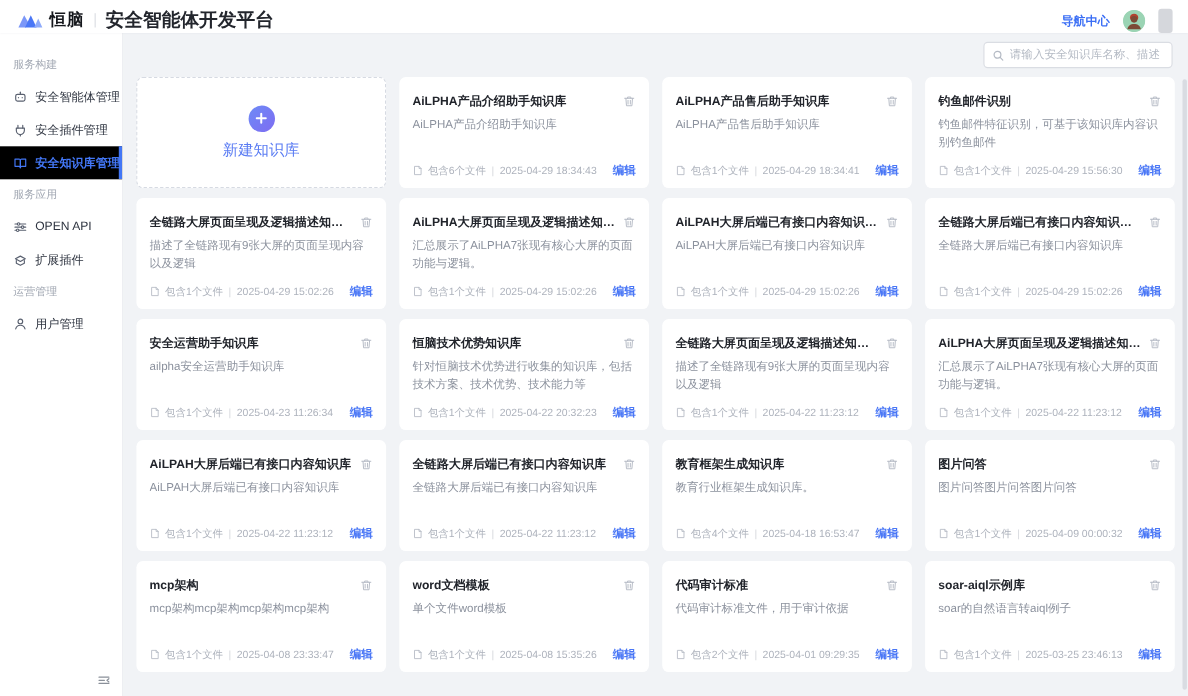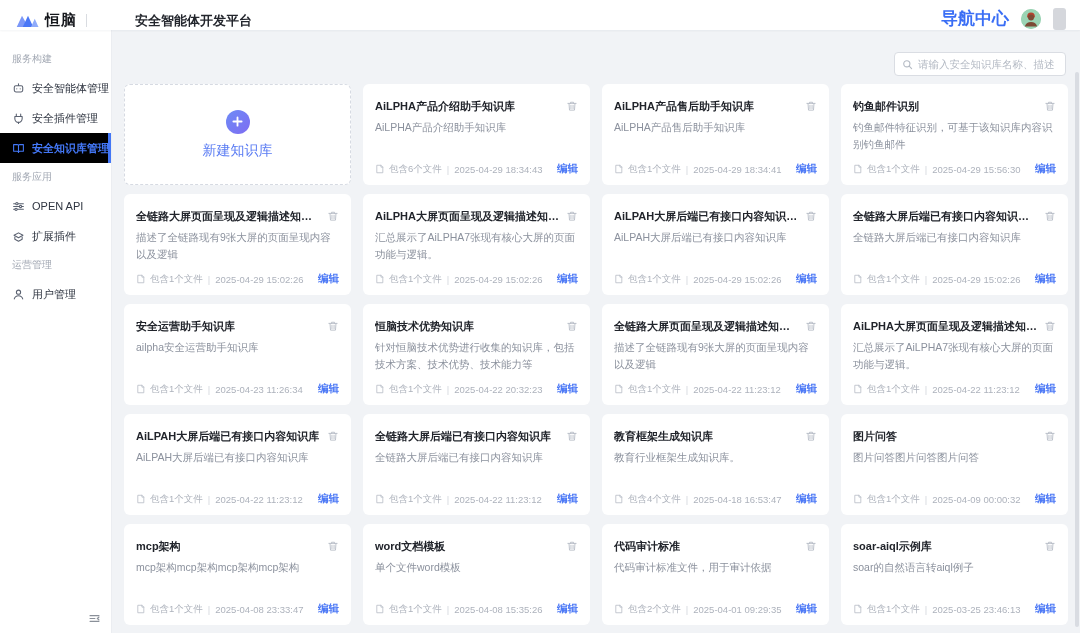--- a/index.html
+++ b/index.html
@@ -5,43 +5,43 @@
   * { margin:0; padding:0; box-sizing:border-box; }
   html,body { width:1080px; height:633px; overflow:hidden; }
   body { font-family:"Liberation Sans","DejaVu Sans",sans-serif; background:#f1f3f6; color:#23262d; }
 
   
   .topbar { height:30px; background:#fff; display:flex; align-items:flex-end; justify-content:space-between;
             padding:0 14px 0 16px; position:relative; z-index:5; box-shadow:0 1px 2px rgba(20,30,60,.05); }
   .brand { display:flex; align-items:center; }
   .brand-name { font-size:15px; font-weight:800; color:#15171c; letter-spacing:1px; margin-left:5px; }
   .brand-divider { width:1px; height:13px; background:#d9dce1; margin:0 9px; }
-  .platform-title { font-size:13px; font-weight:700; color:#23262d;margin-left:39px; }
+  .platform-title { font-size:17px; font-weight:700; color:#23262d; }
   .topbar-right { display:flex; align-items:center; gap:12px; }
-  .nav-center { font-size:17px; font-weight:700; color:#3a6ef5; cursor:pointer; text-decoration:none; }
+  .nav-center { font-size:11px; font-weight:700; color:#3a6ef5; cursor:pointer; text-decoration:none; }
   .avatar { width:20px; height:20px; border-radius:50%; overflow:hidden; background:#9bd4b4; }
   .ph-rect { width:13px; height:22px; border-radius:3px; background:#d5d7dc; }
 
   .body-row { display:flex; height:603px; position:relative; }
 
   
   .sidebar { width:112px; background:#fff; border-right:1px solid #ebedf1; padding-top:22px; position:relative; flex:0 0 112px; }
   .side-section { margin-bottom:7px; }
   .side-section-label { padding:0 12px; font-size:10px; color:#a2a8b3; margin-bottom:7px; }
   .side-item { height:30px; display:flex; align-items:center; gap:7px; padding:0 10px 0 12px;
                font-size:11px; color:#2e3440; cursor:pointer; white-space:nowrap; }
   .side-item .sicon { display:flex; align-items:center; }
   .side-item .sicon svg { stroke:#5a6170; }
   .side-item.active { background:#000000; color:#4377f6; box-shadow:inset -3px 0 0 #4377f6; font-weight:600; }
   .side-item.active .sicon svg { stroke:#4377f6; }
   .collapse-btn { position:absolute; bottom:8px; right:10px; cursor:pointer; display:flex; }
 
   
   .content { flex:1; overflow:hidden; }
-  .search-row { display:flex; justify-content:flex-end; padding:22px 14px 8px; }
+  .search-row { display:flex; justify-content:flex-end; padding:8px 14px 8px; }
   .search-box { width:172px; height:24px; background:#fff; border:1px solid #dadde3; border-radius:4px;
                 display:flex; align-items:center; padding:0 7px; gap:5px; }
   .search-box input { border:none; outline:none; flex:1; font-size:10.5px; color:#3a3f48; background:transparent;
                       font-family:"Liberation Sans","DejaVu Sans",sans-serif; min-width:0; }
   .search-box input::placeholder { color:#b4bac4; }
 
   .card-grid { display:grid; grid-template-columns:repeat(4,1fr); grid-auto-rows:101px; gap:9px 12px; padding:0 12px 12px; }
 
   .new-card { background:#fff; border:1px dashed #d6dae2; border-radius:6px; display:flex; flex-direction:column;
               align-items:center; justify-content:center; cursor:pointer; }

